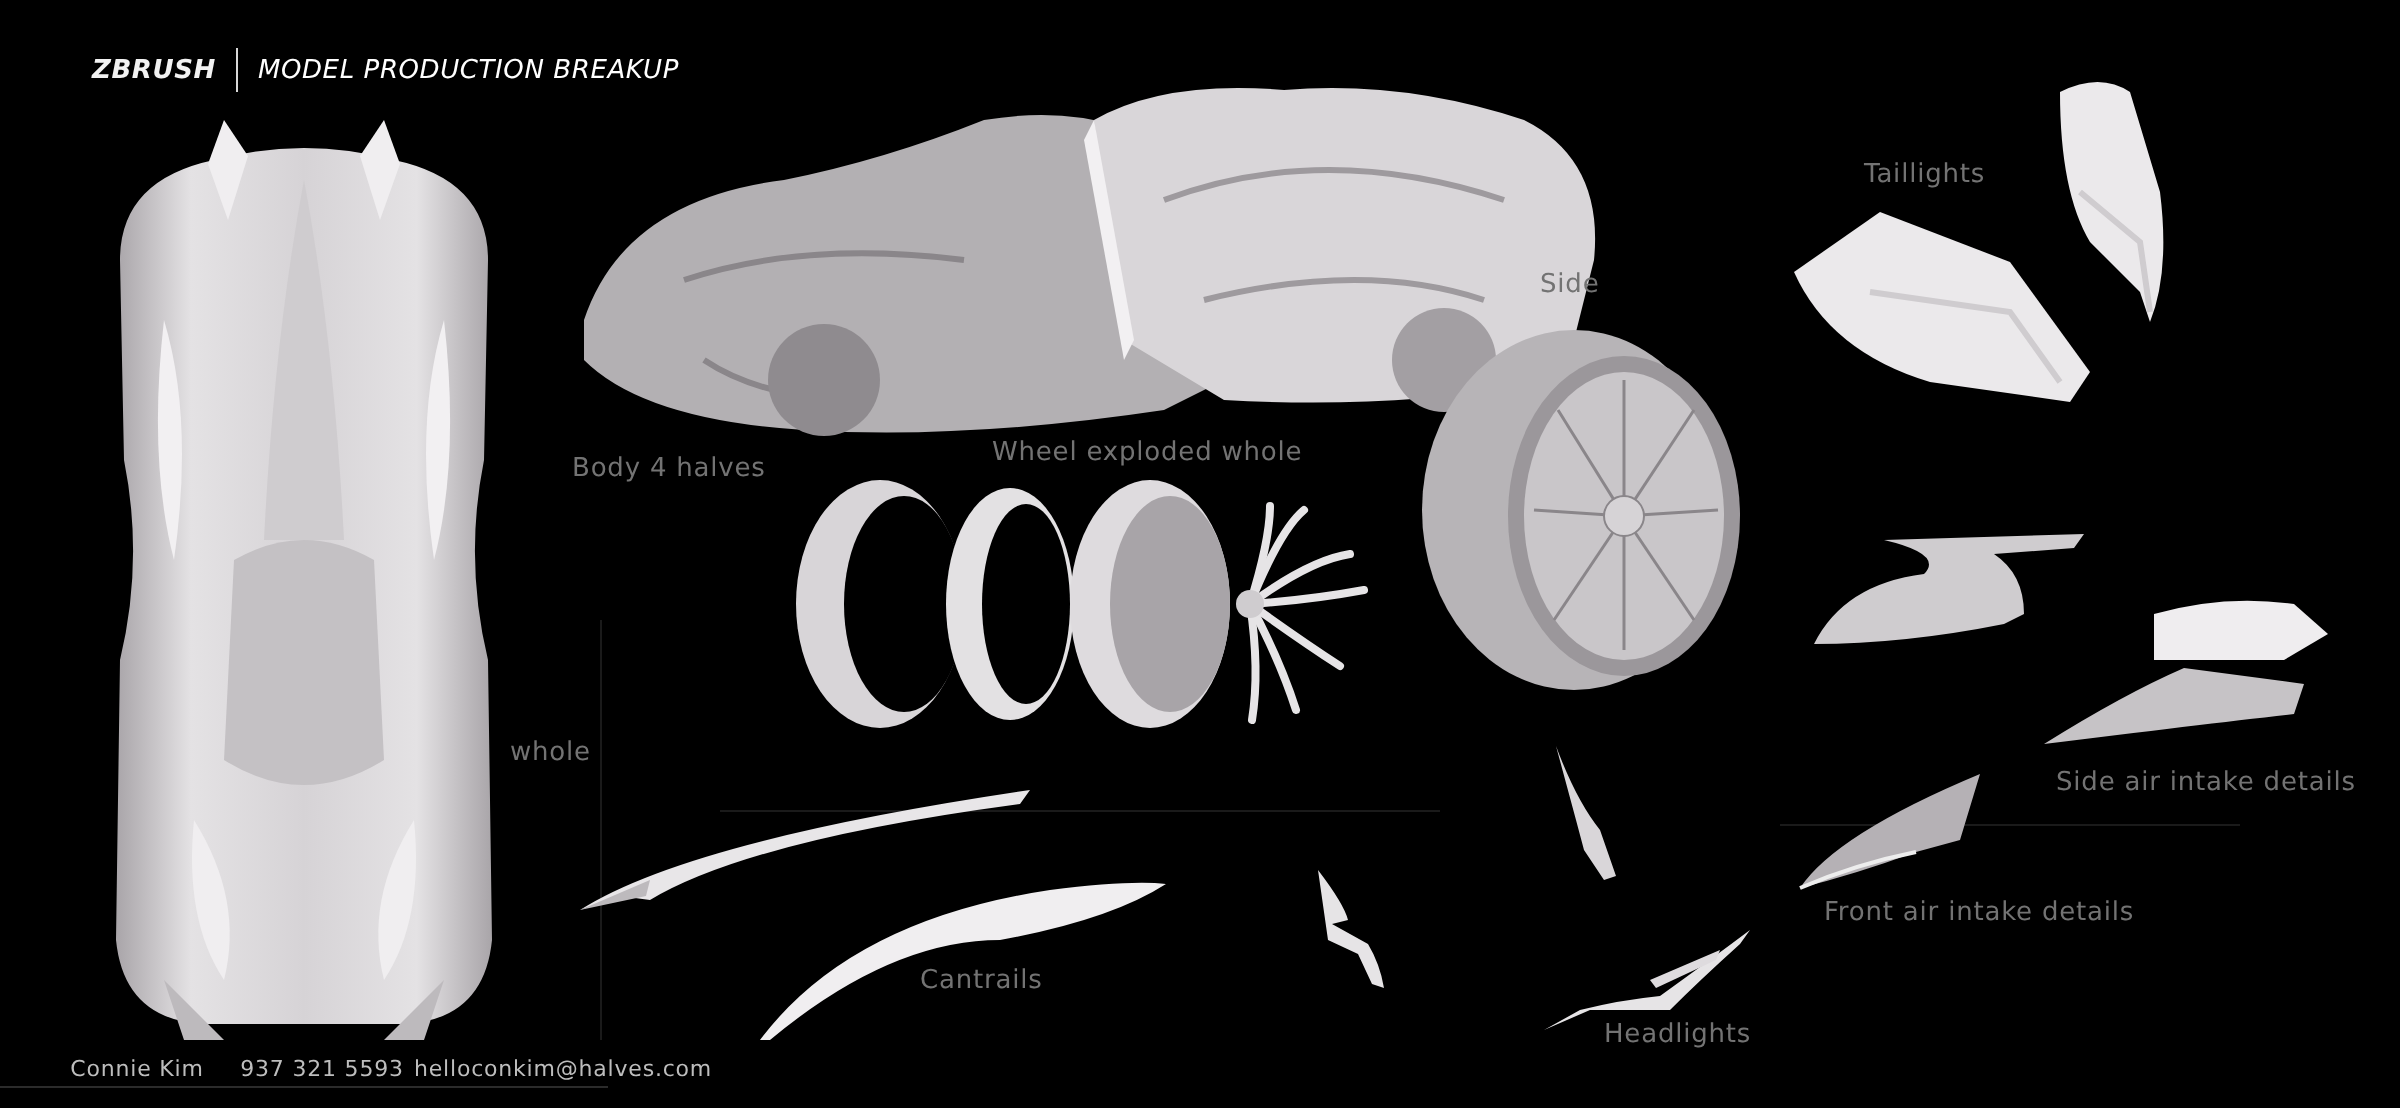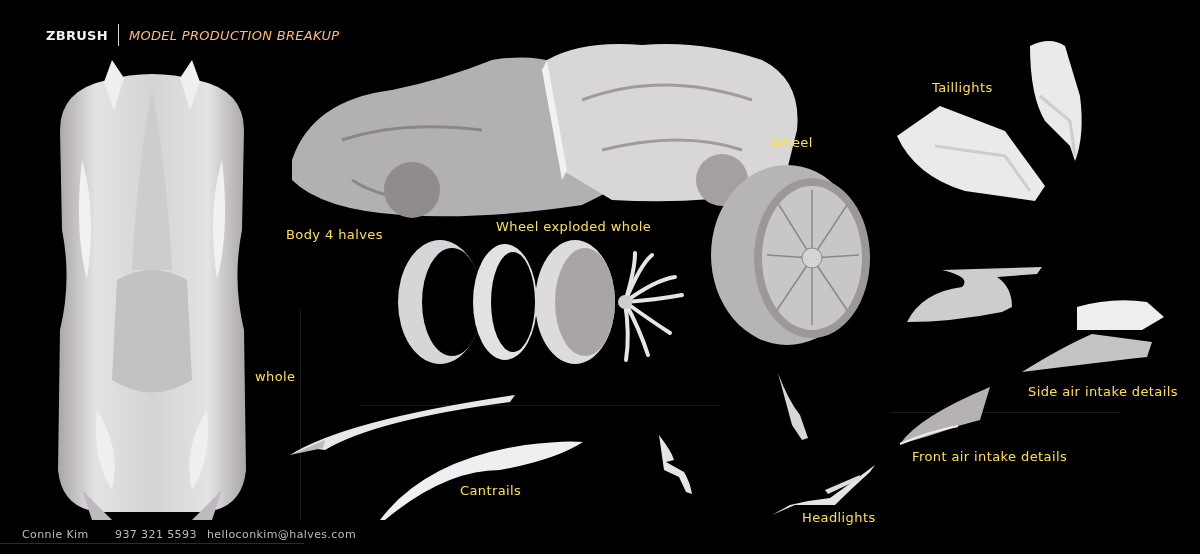--- a/index.html
+++ b/index.html
@@ -1,24 +1,24 @@
 <!DOCTYPE html>
 <html><head>
 <meta charset="utf-8">
 <style>
   html, body { margin:0; padding:0; background:#000; }
   body { width:1200px; height:554px; position:relative; overflow:hidden;
          font-family:"DejaVu Sans", "Liberation Sans", sans-serif; color:#cfcfcf; }
   .abs { position:absolute; }
   .header { left:46px; top:24px; display:flex; align-items:center; }
-  .h-brand { font-weight:bold; font-size:13px; color:#f2f2f2; letter-spacing:0.3px; }
+  .h-brand { font-weight:bold; font-style:italic; font-size:13px; color:#f2f2f2; letter-spacing:0.3px; }
   .h-div { width:1px; height:22px; background:#d8d8d8; margin:0 10px; }
-  .h-sub { font-style:italic; font-size:13px; color:#fdba74; letter-spacing:0.3px; }
-  .label { font-size:13px; color:#fde047; letter-spacing:0.4px; white-space:nowrap; }
-  .footer { left:22px; top:528px; font-size:11px; color:#bdbdbd; display:flex; letter-spacing:0.4px; }
+  .h-sub { font-style:italic; font-size:13px; color:#ffffff; letter-spacing:0.3px; }
+  .label { font-size:13px; color:#737373; letter-spacing:0.4px; white-space:nowrap; }
+  .footer { left:22px; top:528px; font-size:11px; color:#bdbdbd; display:flex; letter-spacing:0.4px;text-align:center; }
   .footer span { white-space:nowrap; }
   .footer-line { left:0; top:543px; width:304px; height:1px; background:#2b2b2b; }
   .thin-line { background:#1a1a1a; }
   svg { display:block; }
 </style>
 </head>
 <body>
 
 <div class="abs header">
   <span class="h-brand">ZBRUSH</span>
@@ -86,21 +86,21 @@
       <path d="M235 67 Q265 65 292 60"></path>
       <path d="M235 67 Q260 85 280 98"></path>
       <path d="M235 67 Q250 95 258 120"></path>
       <path d="M235 67 Q240 100 236 125"></path>
       <path d="M235 67 Q245 35 245 18"></path>
     </g>
     <circle cx="235" cy="67" r="7" fill="#cfcccf"></circle>
   </svg>
 </div>
 
-<div class="abs label" style="left:770px;top:135px;">Wheel</div>
+<div class="abs label" style="left:770px;top:135px;">Side</div>
 <div class="abs" style="left:707px;top:160px;">
   <svg width="170" height="190" viewBox="0 0 170 190">
     <ellipse cx="80" cy="95" rx="76" ry="90" fill="#b7b4b7"></ellipse>
     <ellipse cx="105" cy="98" rx="58" ry="80" fill="#9b979b"></ellipse>
     <ellipse cx="105" cy="98" rx="50" ry="72" fill="#c9c6c9"></ellipse>
     <g stroke="#8a868a" stroke-width="1.5">
       <line x1="105" y1="98" x2="105" y2="30"></line>
       <line x1="105" y1="98" x2="140" y2="45"></line>
       <line x1="105" y1="98" x2="152" y2="95"></line>
       <line x1="105" y1="98" x2="140" y2="150"></line>

